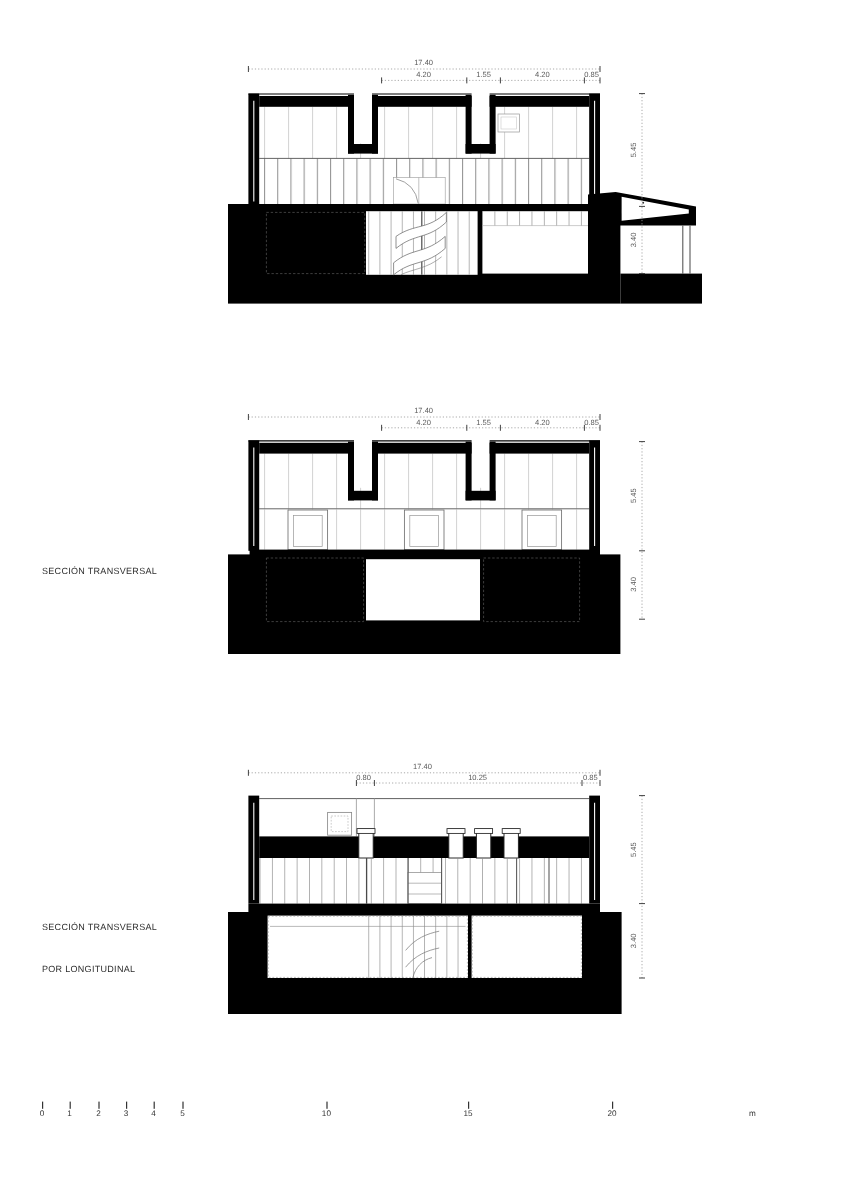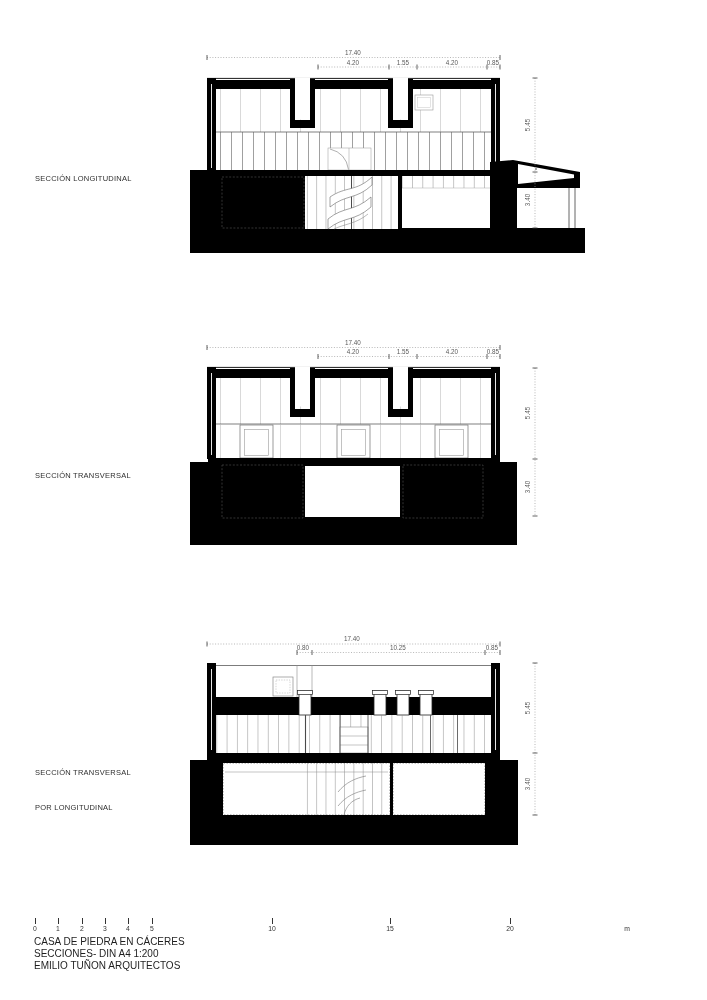--- a/index.html
+++ b/index.html
@@ -15,24 +15,20 @@
   .scalebar{position:absolute;left:0;top:916px;width:707px;height:20px;}
   .stick{position:absolute;top:2px;width:1px;height:6px;background:#333;}
   .snum{position:absolute;top:9px;width:16px;text-align:center;font-size:6.8px;color:#333;}
   .titleblock{position:absolute;left:34px;top:936px;font-size:10px;color:#1e1e1e;line-height:11.8px;}
 </style>
 </head>
 <body>
 
 <div id="page">
 
-  <div class="sec-label" style="left:35px;top:150px">
-    <div>SECCIÓN LONGITUDINAL</div>
-    <div></div>
-  </div>
   <div class="sec-label" style="left:35px;top:447px">
     <div>SECCIÓN TRANSVERSAL</div>
     <div></div>
   </div>
   <div class="sec-label" style="left:35px;top:744px">
     <div>SECCIÓN TRANSVERSAL</div>
     <div>POR LONGITUDINAL</div>
   </div>
 
   <svg id="drw" width="707" height="1000" viewBox="0 0 707 1000">
@@ -331,19 +327,14 @@
     <div class="snum" style="left:144px">5</div>
     <div class="stick" style="left:272px"></div>
     <div class="snum" style="left:264px">10</div>
     <div class="stick" style="left:390px"></div>
     <div class="snum" style="left:382px">15</div>
     <div class="stick" style="left:510px"></div>
     <div class="snum" style="left:502px">20</div>
     <div class="snum" style="left:619px">m</div>
   </div>
 
-  <div class="titleblock">
-    <div>CASA DE PIEDRA EN CÁCERES</div>
-    <div>SECCIONES- DIN A4 1:200</div>
-    <div>EMILIO TUÑON ARQUITECTOS</div>
-  </div>
 
 </div>
 
 </body></html>

